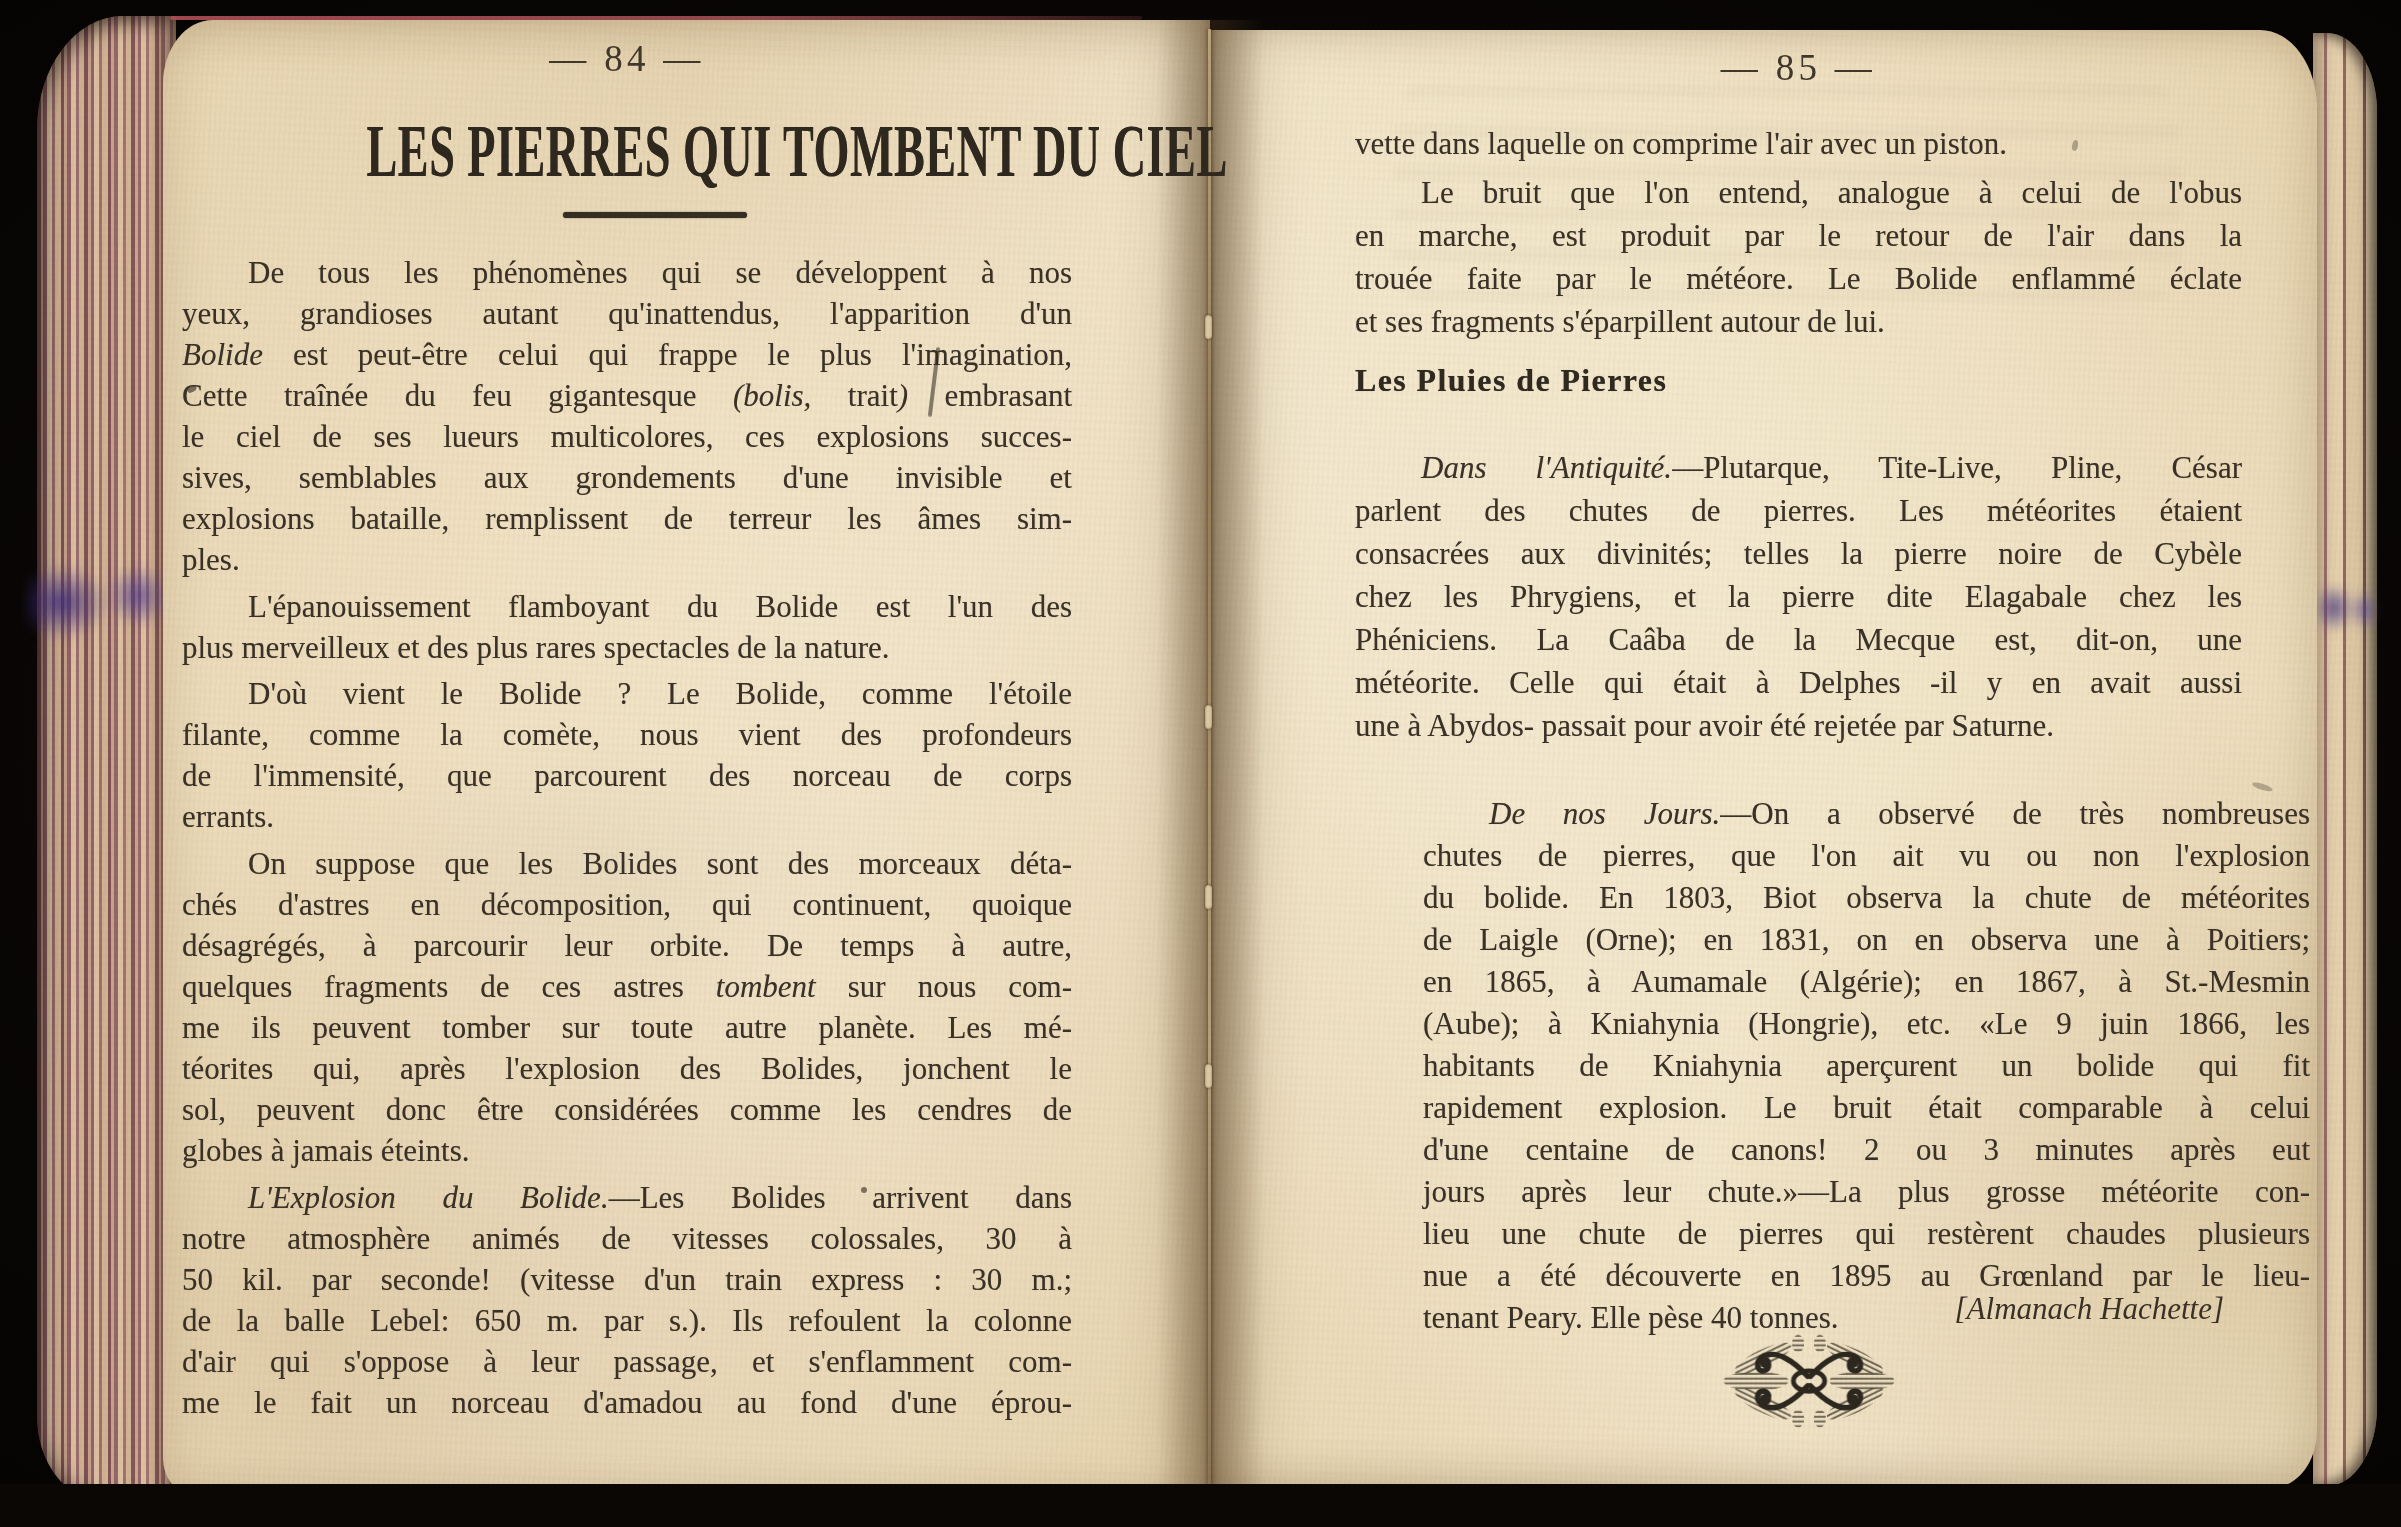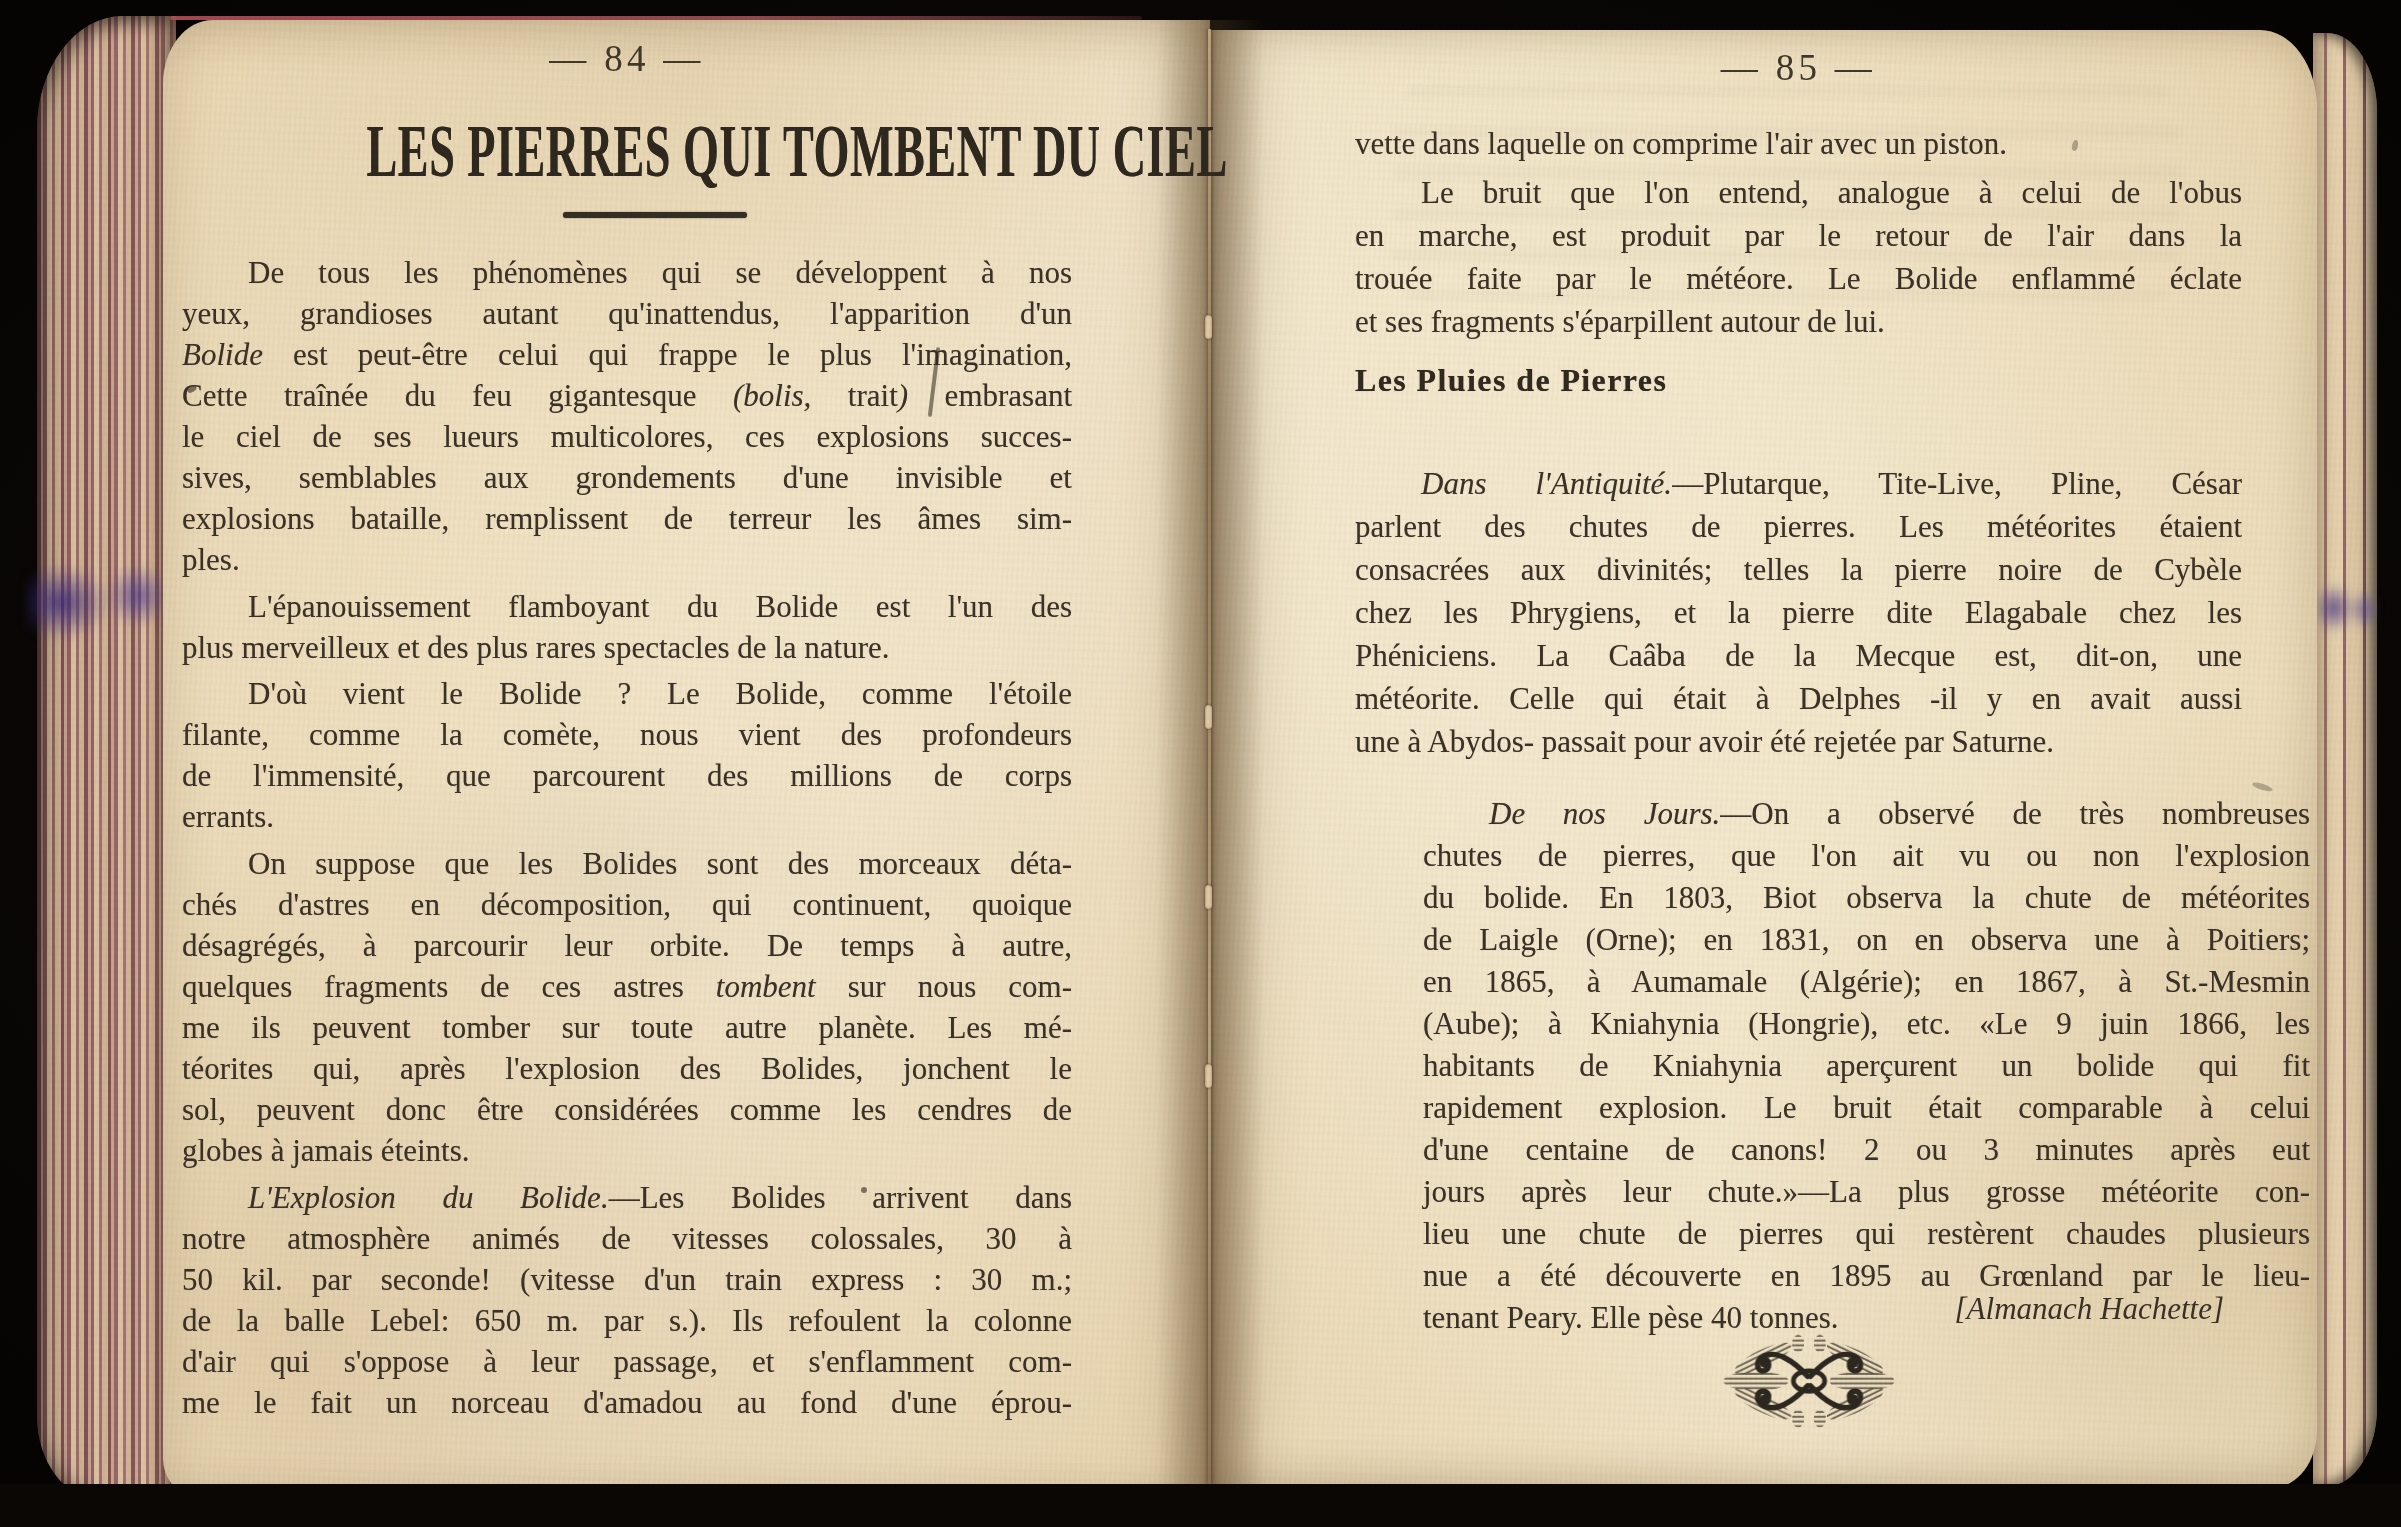--- a/index.html
+++ b/index.html
@@ -152,21 +152,21 @@
         <div class="ln">explosions bataille, remplissent de terreur les âmes sim-</div>
         <div class="ln end">ples.</div>
       </div>
       <div class="para">
         <div class="ln ind">L'épanouissement flamboyant du Bolide est l'un des</div>
         <div class="ln end">plus merveilleux et des plus rares spectacles de la nature.</div>
       </div>
       <div class="para">
         <div class="ln ind">D'où vient le Bolide ? Le Bolide, comme l'étoile</div>
         <div class="ln">filante, comme la comète, nous vient des profondeurs</div>
-        <div class="ln">de l'immensité, que parcourent des millions de corps</div>
+        <div class="ln">de l'immensité, que parcourent des norceau de corps</div>
         <div class="ln end">errants.</div>
       </div>
       <div class="para">
         <div class="ln ind">On suppose que les Bolides sont des morceaux déta-</div>
         <div class="ln">chés d'astres en décomposition, qui continuent, quoique</div>
         <div class="ln">désagrégés, à parcourir leur orbite. De temps à autre,</div>
         <div class="ln">quelques fragments de ces astres <i>tombent</i> sur nous com-</div>
         <div class="ln">me ils peuvent tomber sur toute autre planète. Les mé-</div>
         <div class="ln">téorites qui, après l'explosion des Bolides, jonchent le</div>
         <div class="ln">sol, peuvent donc être considérées comme les cendres de</div>
@@ -188,21 +188,21 @@
         <div class="ln end">vette dans laquelle on comprime l'air avec un piston.</div>
       </div>
       <div class="para">
         <div class="ln ind">Le bruit que l'on entend, analogue à celui de  l'obus</div>
         <div class="ln">en marche, est produit par le retour de  l'air  dans  la</div>
         <div class="ln">trouée faite par le météore. Le Bolide  enflammé éclate</div>
         <div class="ln end">et ses fragments s'éparpillent autour de lui.</div>
       </div>
     </div>
   <div class="section-heading">Les Pluies de Pierres</div>
-  <div class="textcol col-85-mid" style="left:1355px;top:462px;width:887px;">
+  <div class="textcol col-85-mid" style="left:1355px;top:446px;width:887px;">
       <div class="para">
         <div class="ln ind"><i>Dans l'Antiquité.</i>—Plutarque, Tite-Live, Pline, César</div>
         <div class="ln">parlent des chutes de pierres.  Les  météorites  étaient</div>
         <div class="ln">consacrées aux divinités; telles la pierre noire de Cybèle</div>
         <div class="ln">chez les Phrygiens, et la pierre dite Elagabale chez  les</div>
         <div class="ln">Phéniciens. La Caâba de la  Mecque  est,  dit-on,  une</div>
         <div class="ln">météorite. Celle qui était à Delphes -il y en avait aussi</div>
         <div class="ln end">une à Abydos- passait pour avoir été rejetée par Saturne.</div>
       </div>
     </div>

